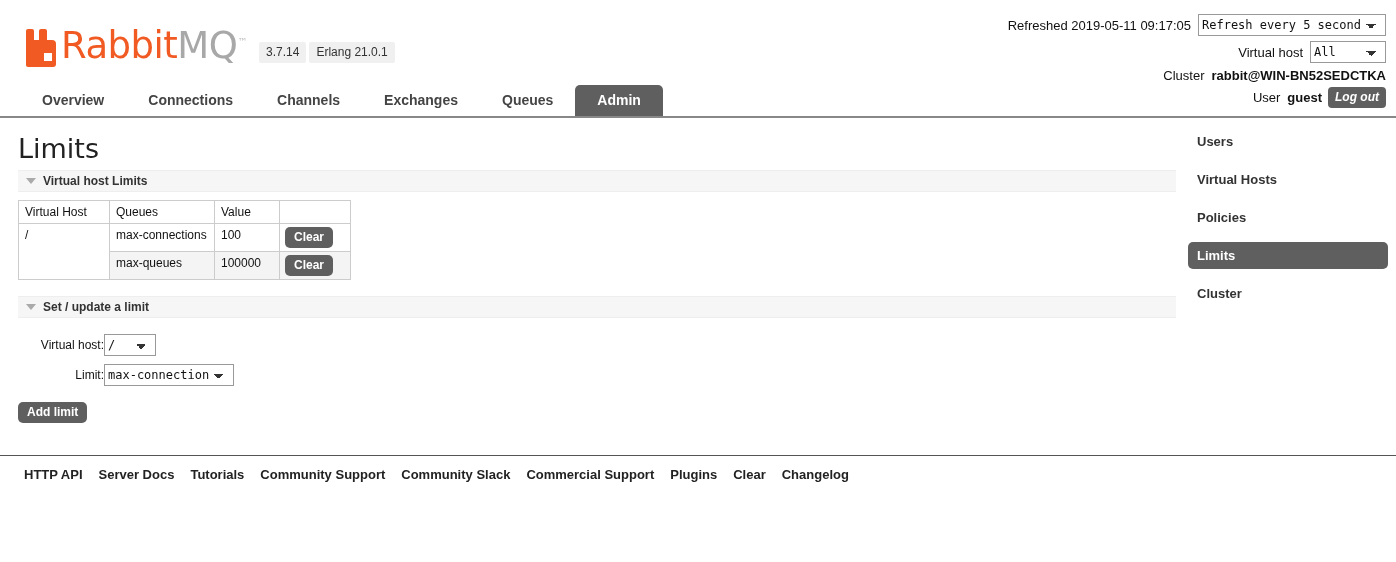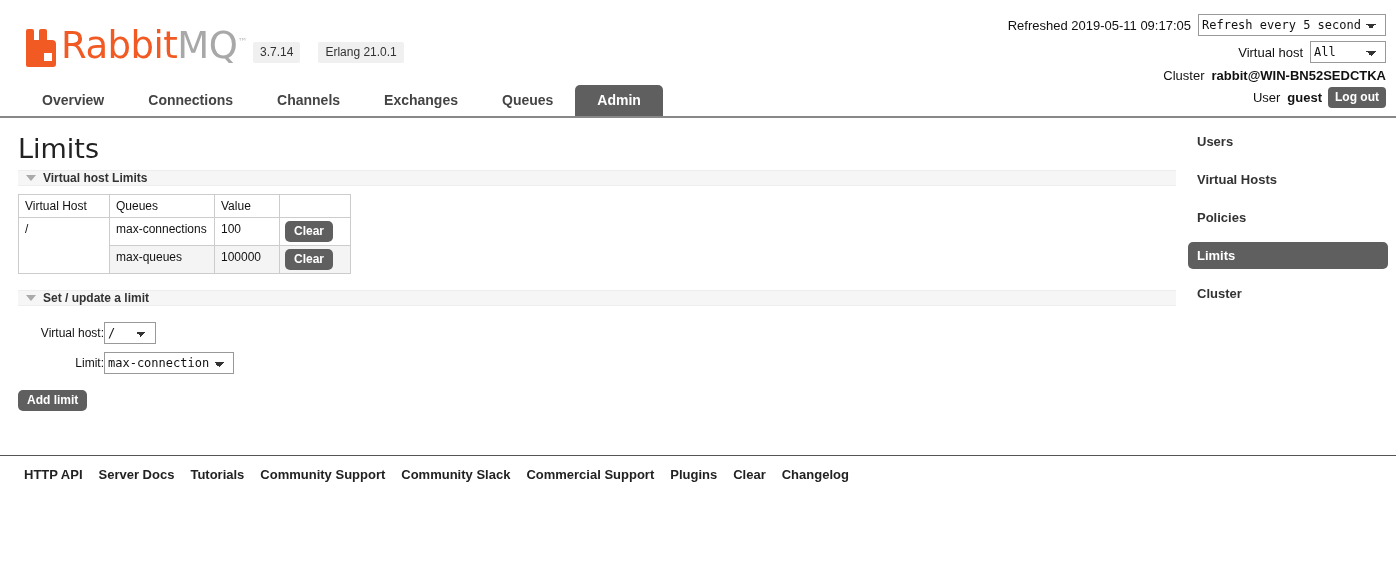--- a/index.html
+++ b/index.html
@@ -74,24 +74,24 @@
   .logo-text .rabbit { color: #f15a22; }
   .logo-text .mq { color: #a8a8a8; }
   .logo-tm {
     font-size: 10px;
     color: #bdbdbd;
     vertical-align: super;
   }
 
   .version-badges {
     position: absolute;
-    left: 253px;
+    left: 259px;
     top: 42px;
     display: flex;
-    gap: 18px;
+    gap: 3px;
   }
   .badge {
     background: #f0f0f0;
     color: #333333;
     font-size: 12px;
     padding: 3px 7px 4px 7px;
     border-radius: 2px;
     white-space: nowrap;
   }
 
@@ -143,20 +143,21 @@
     background: #5f5f5f;
     color: #ffffff;
     border: none;
     border-radius: 4px;
     font-family: "Liberation Sans", sans-serif;
     font-size: 12px;
     font-weight: bold;
     padding: 3px 7px 4px 7px;
     margin-left: 6px;
     cursor: pointer;
+    font-style: italic;
   }
 
   
   #nav {
     position: absolute;
     left: 0;
     top: 82px;
     width: 1396px;
     height: 36px;
     border-bottom: 2px solid #888888;
@@ -212,21 +213,21 @@
     border-top: 1px solid #eeeeee;
     border-bottom: 1px solid #eeeeee;
     font-size: 12px;
     font-weight: bold;
     color: #333333;
     padding: 5px 0 5px 8px;
     display: flex;
     align-items: center;
     cursor: pointer;
     box-sizing: border-box;
-    height: 16px;
+    height: 22px;
   }
   .tri {
     width: 0;
     height: 0;
     border-left: 5px solid transparent;
     border-right: 5px solid transparent;
     border-top: 6px solid #aaaaaa;
     margin-right: 7px;
     flex: none;
   }

